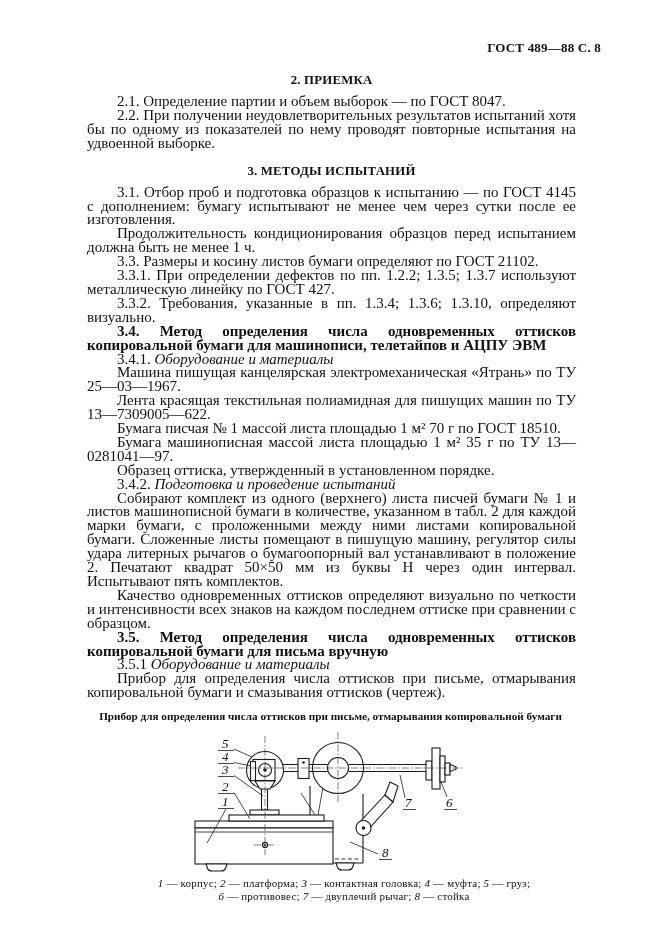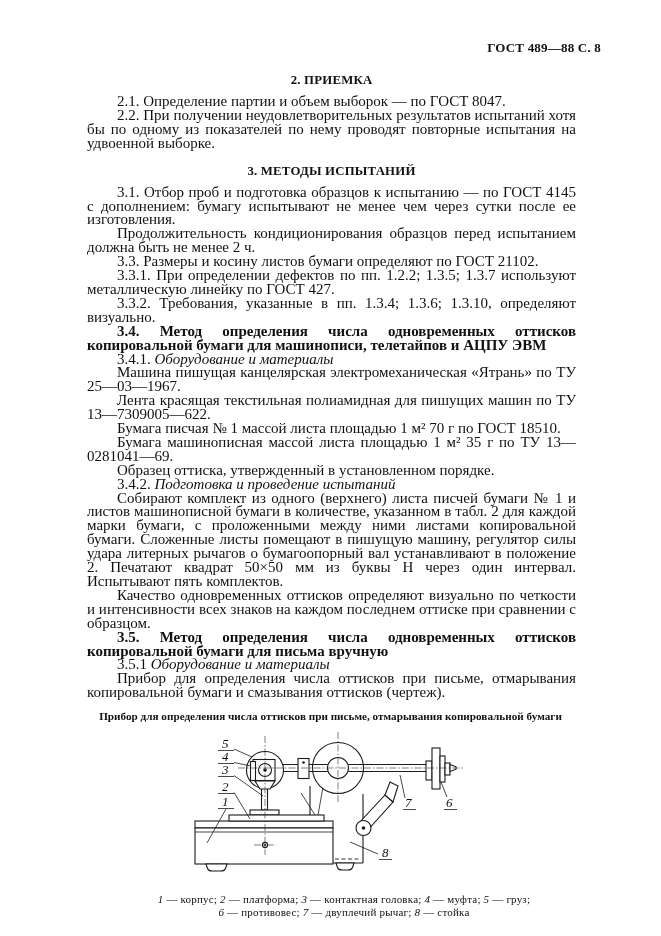--- a/index.html
+++ b/index.html
@@ -8,21 +8,21 @@
   .page{width:661px;height:936px;background:#fff;}
   .hdr{margin:40px 60px 0 0;text-align:right;font-weight:bold;font-size:13px;letter-spacing:.2px;}
   .text{margin:17px 85px 0 87px;}
   h3.sec{font-size:12.8px;font-weight:bold;text-align:center;margin:16px 0 7px 0;letter-spacing:.2px;}
   h3.sec2{margin-top:13px;}
   .text p{font-size:15px;line-height:13.9px;margin:0;text-align:justify;text-indent:30px;}
   .text p.bold{font-weight:bold;}
   .it{font-style:italic;font-family:Liberation Serif, serif;}
   .figcap{margin-top:9px;text-align:center;font-weight:bold;font-size:11.2px;line-height:14px;}
   .fig{margin:1px 0 0 128px;width:400px;height:152px;}
-  .legend{margin-top:17px;text-align:center;font-size:11px;line-height:13px;letter-spacing:.2px;padding-left:27px;}
+  .legend{margin-top:1px;text-align:center;font-size:11px;line-height:13px;letter-spacing:.2px;padding-left:27px;}
   .ln{font-style:italic;}
   svg .o{stroke:#1b1b1b;stroke-width:1.1;fill:none;}
   svg .ow{stroke:#1b1b1b;stroke-width:1.1;fill:#fff;}
   svg .thin{stroke:#1b1b1b;stroke-width:.8;fill:none;}
   svg .cl{stroke:#2a2a2a;stroke-width:.6;fill:none;stroke-dasharray:7 2 1.6 2;}
   svg .dash{stroke:#1b1b1b;stroke-width:.9;fill:none;stroke-dasharray:4 2.5;}
   svg text{font-family:"Liberation Serif",serif;font-style:italic;font-size:13px;fill:#111;}
 </style>
 </head>
 <body>
@@ -31,30 +31,30 @@
 
   <div class="hdr">ГОСТ 489—88 С. 8</div>
 
   <div class="text">
     <h3 class="sec">2. ПРИЕМКА</h3>
     <p>2.1. Определение партии и объем выборок — по ГОСТ 8047.</p>
     <p>2.2. При получении неудовлетворительных результатов испытаний хотя бы по одному из показателей по нему проводят повторные испытания на удвоенной выборке.</p>
 
     <h3 class="sec sec2">3. МЕТОДЫ ИСПЫТАНИЙ</h3>
     <p>3.1. Отбор проб и подготовка образцов к испытанию — по ГОСТ 4145 с дополнением: бумагу испытывают не менее чем через сутки после ее изготовления.</p>
-    <p>Продолжительность кондиционирования образцов перед испытанием должна быть не менее 2 ч.</p>
+    <p>Продолжительность кондиционирования образцов перед испытанием должна быть не менее 1 ч.</p>
     <p>3.3. Размеры и косину листов бумаги определяют по ГОСТ 21102.</p>
     <p>3.3.1. При определении дефектов по пп. 1.2.2; 1.3.5; 1.3.7 используют металлическую линейку по ГОСТ 427.</p>
     <p>3.3.2. Требования, указанные в пп. 1.3.4; 1.3.6; 1.3.10, определяют визуально.</p>
     <p class="bold">3.4. Метод определения числа одновременных оттисков копировальной бумаги для машинописи, телетайпов и АЦПУ ЭВМ</p>
     <p><span>3.4.1.</span> <span class="it">Оборудование и материалы</span></p>
     <p>Машина пишущая канцелярская электромеханическая «Ятрань» по ТУ 25—03—1967.</p>
     <p>Лента красящая текстильная полиамидная для пишущих машин по ТУ 13—7309005—622.</p>
     <p>Бумага писчая № 1 массой листа площадью 1 м² 70 г по ГОСТ 18510.</p>
-    <p>Бумага машинописная массой листа площадью 1 м² 35 г по ТУ 13—0281041—69.</p>
+    <p>Бумага машинописная массой листа площадью 1 м² 35 г по ТУ 13—0281041—97.</p>
     <p>Образец оттиска, утвержденный в установленном порядке.</p>
     <p><span>3.4.2.</span> <span class="it">Подготовка и проведение испытаний</span></p>
     <p>Собирают комплект из одного (верхнего) листа писчей бумаги № 1 и листов машинописной бумаги в количестве, указанном в табл. 2 для каждой марки бумаги, с проложенными между ними листами копировальной бумаги. Сложенные листы помещают в пишущую машину, регулятор силы удара литерных рычагов о бумагоопорный вал устанавливают в положение 2. Печатают квадрат 50×50 мм из буквы Н через один интервал. Испытывают пять комплектов.</p>
     <p>Качество одновременных оттисков определяют визуально по четкости и интенсивности всех знаков на каждом последнем оттиске при сравнении с образцом.</p>
     <p class="bold">3.5. Метод определения числа одновременных оттисков копировальной бумаги для письма вручную</p>
     <p><span>3.5.1</span> <span class="it">Оборудование и материалы</span></p>
     <p>Прибор для определения числа оттисков при письме, отмарывания копировальной бумаги и смазывания оттисков (чертеж).</p>
   </div>
 
   <div class="figcap">

